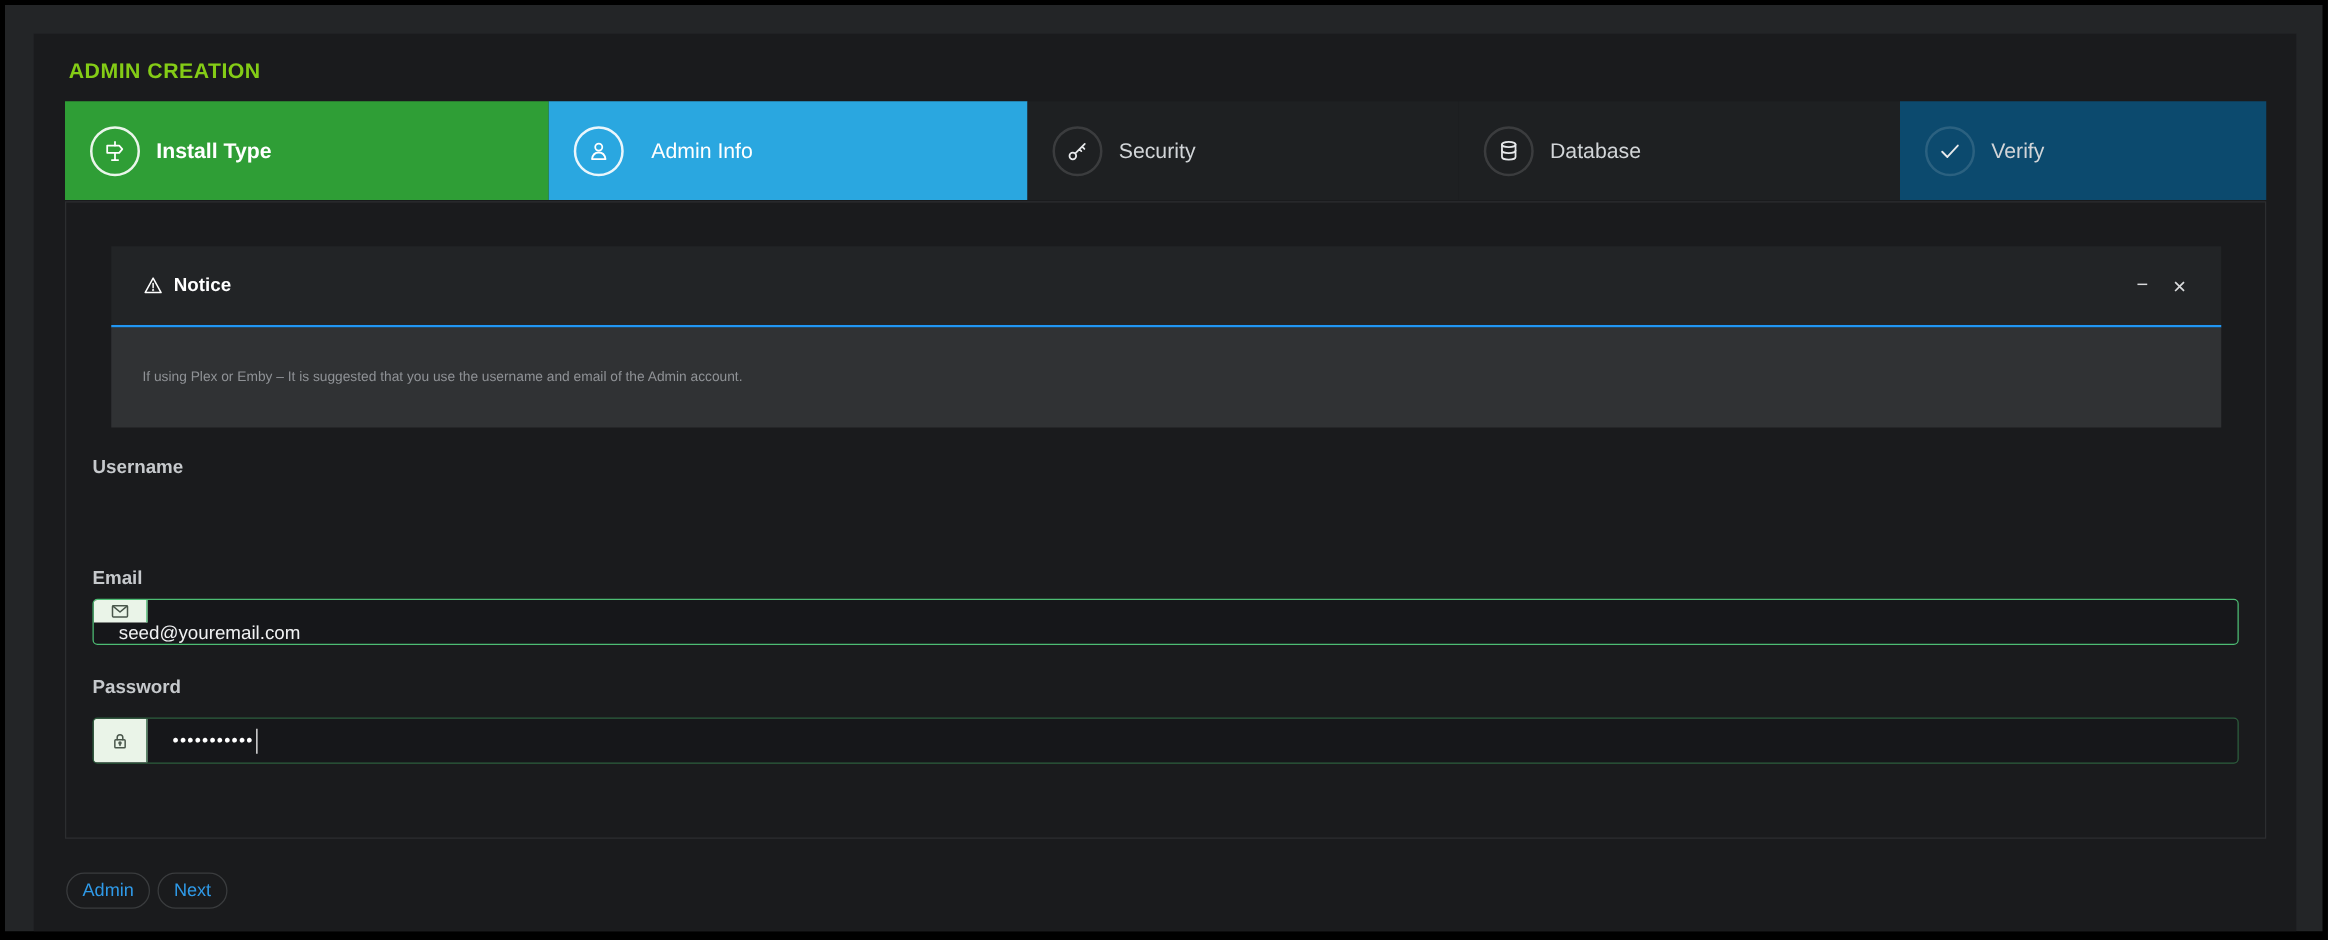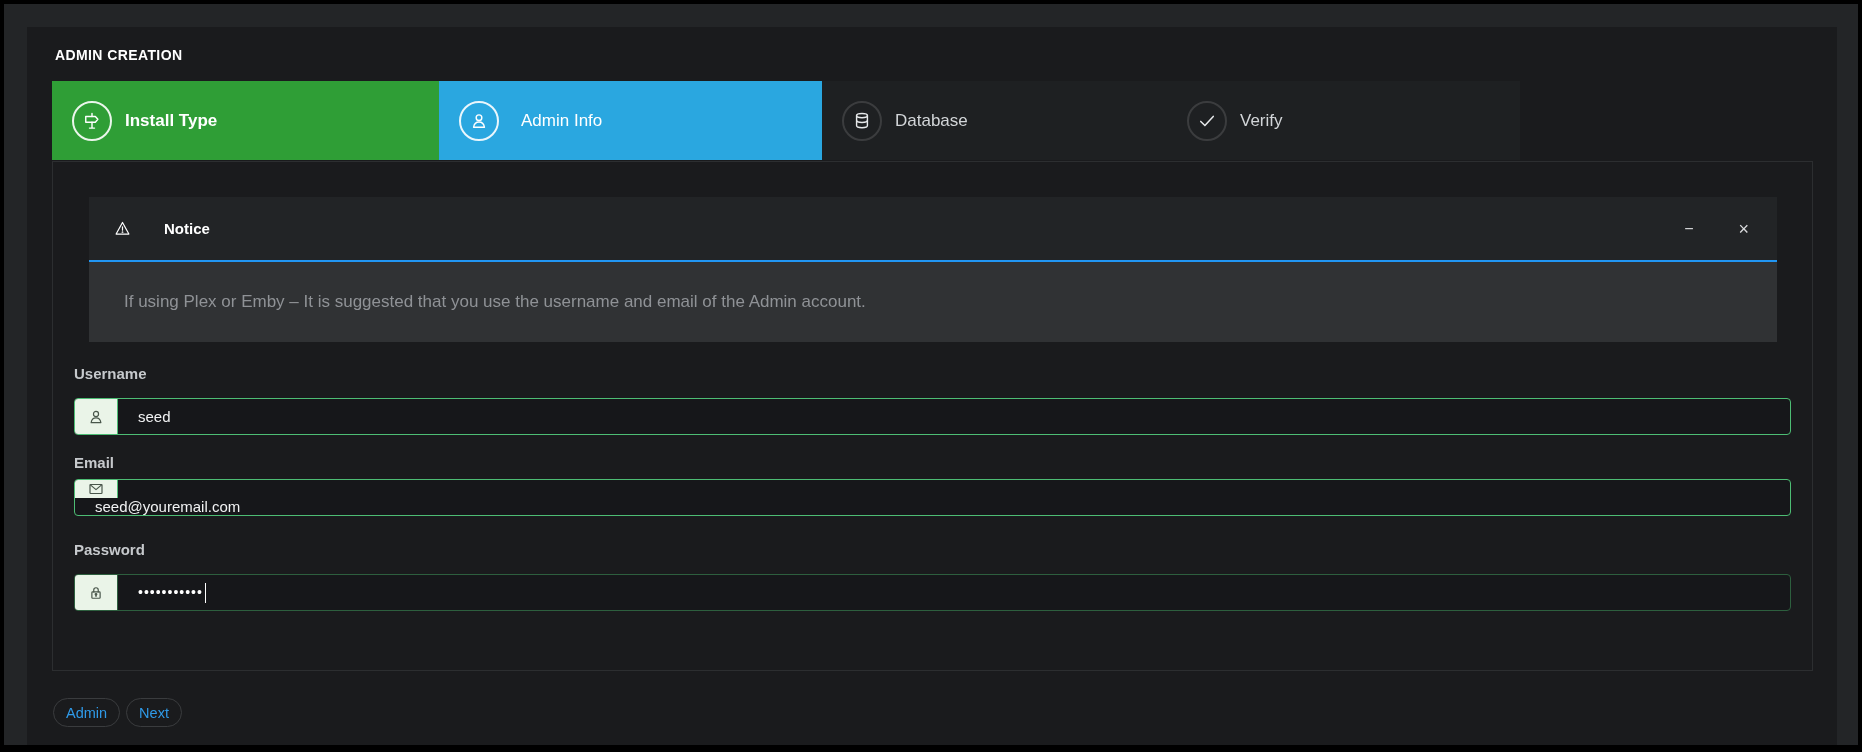--- a/index.html
+++ b/index.html
@@ -2,21 +2,21 @@
 <html><head>
 <meta charset="utf-8">
 <style>
   html,body{margin:0;padding:0;background:#000;}
   *{box-sizing:border-box;}
   body{font-family:"Liberation Sans","DejaVu Sans",sans-serif;}
   .screen{position:relative;width:1862px;height:752px;background:#000;overflow:hidden;}
   .frame{position:absolute;left:4px;top:4px;right:4px;bottom:7px;background:#232527;}
   .card{position:absolute;left:27px;top:27px;width:1810px;height:718px;background:#1a1b1d;}
 
-  .page-title{position:absolute;left:28px;top:20px;color:#ffffff;font-size:14px;font-weight:bold;letter-spacing:.4px;}
+  .page-title{position:absolute;left:28px;top:20px;color:#84cc16;font-size:17px;font-weight:bold;letter-spacing:.4px;}
 
   
   .tabs{position:absolute;left:25px;top:54px;width:1761px;height:79px;display:flex;}
   .tab{display:flex;align-items:center;padding-left:20px;gap:13px;height:100%;cursor:pointer;}
   .tab:nth-of-type(1){width:387px;background:#2f9e36;font-weight:bold;}
   .tab:nth-of-type(2){width:383px;background:#2aa7e0;gap:22px;}
   .tab:nth-of-type(3){width:345px;background:#1e2022;}
   .tab:nth-of-type(4){width:353px;background:#1e2022;}
   .tab:nth-of-type(5){width:293px;background:#0c4a6e;}
   .tab-circle{width:40px;height:40px;border-radius:50%;border:2px solid rgba(255,255,255,.9);
@@ -24,27 +24,27 @@
   .tab.dim .tab-circle{border-color:rgba(255,255,255,.13);color:#e7e9eb;}
   .tab-label{color:#ffffff;font-size:17px;}
   .tab.dim .tab-label{color:#d2d5d8;}
   .tab svg{display:block;}
 
   
   .panel{position:absolute;left:25px;top:134px;width:1761px;height:510px;border:1px solid #2c2e30;background:#1a1b1d;}
 
   
   .notice{position:absolute;left:36px;top:35px;width:1688px;}
-  .notice-header{height:63px;background:#222426;display:flex;align-items:center;padding:0 24px 0 25px;color:#fff;gap:25px;}
+  .notice-header{height:63px;background:#222426;display:flex;align-items:center;padding:0 24px 0 25px;color:#fff;}
   .notice-title{font-size:15px;font-weight:bold;margin-left:8px;}
   .notice-spacer{flex:1;}
   .notice-btn{color:#d9dadc;font-size:18px;line-height:1;cursor:pointer;padding:2px 4px;user-select:none;}
   .notice-btn.min{font-size:16px;margin-right:12px;}
   .notice-divider{height:2px;background:#2196f3;}
-  .notice-body{height:80px;background:#303234;color:#8f9296;font-size:17px;display:flex;align-items:center;padding:0 35px;}
+  .notice-body{height:80px;background:#303234;color:#8f9296;font-size:11px;display:flex;align-items:center;padding:0 25px;}
 
   
   .field-label{position:absolute;left:21px;color:#c6c9cc;font-size:15px;font-weight:bold;}
   .lbl-username{top:203px;} .lbl-email{top:292px;} .lbl-password{top:379px;}
   .input-group{position:absolute;left:21px;width:1717px;height:37px;display:flex;
     border:1px solid #4dbd74;border-radius:4px;overflow:hidden;background:#16171a;}
   .grp-username{top:236px;} .grp-email{top:317px;flex-direction:column;}
   .grp-password{top:412px;border-color:#2d5f3e;}
   .icon-cell{width:43px;flex:0 0 auto;background:#eaf4e8;color:#49564b;
     display:flex;align-items:center;justify-content:center;border-right:1px solid inherit;}
@@ -87,20 +87,29 @@
           <svg width="20" height="20" viewBox="0 0 24 24" fill="none" stroke="currentColor" stroke-width="1.7" stroke-linecap="round" stroke-linejoin="round">
             <circle cx="12" cy="8" r="3.4"></circle>
             <path d="M5.5 19.5c.7-4.4 3.2-6.3 6.5-6.3s5.8 1.9 6.5 6.3z"></path>
           </svg>
         </span>
         <span class="tab-label">Admin Info</span>
       </div>
       <div class="tab dim">
         <span class="tab-circle">
           <svg width="20" height="20" viewBox="0 0 24 24" fill="none" stroke="currentColor" stroke-width="1.7" stroke-linecap="round" stroke-linejoin="round">
+            <circle cx="7.5" cy="16.5" r="3.2"></circle>
+            <path d="M9.9 14.1L19 5M16.4 7.6l2.2 2.2M13.9 10.1l1.8 1.8"></path>
+          </svg>
+        </span>
+        <span class="tab-label">Security</span>
+      </div>
+      <div class="tab dim">
+        <span class="tab-circle">
+          <svg width="20" height="20" viewBox="0 0 24 24" fill="none" stroke="currentColor" stroke-width="1.7" stroke-linecap="round" stroke-linejoin="round">
             <ellipse cx="12" cy="5.5" rx="6.5" ry="2.6"></ellipse>
             <path d="M5.5 5.5v5.7c0 1.45 2.9 2.6 6.5 2.6s6.5-1.15 6.5-2.6V5.5"></path>
             <path d="M5.5 11.2v6.3c0 1.45 2.9 2.6 6.5 2.6s6.5-1.15 6.5-2.6v-6.3"></path>
           </svg>
         </span>
         <span class="tab-label">Database</span>
       </div>
       <div class="tab dim">
         <span class="tab-circle">
           <svg width="20" height="20" viewBox="0 0 24 24" fill="none" stroke="currentColor" stroke-width="1.8" stroke-linecap="round" stroke-linejoin="round">
@@ -125,29 +134,20 @@
           <span class="notice-title">Notice</span>
           <span class="notice-spacer"></span>
           <span class="notice-btn min">−</span>
           <span class="notice-btn">×</span>
         </div>
         <div class="notice-divider"></div>
         <div class="notice-body">If using Plex or Emby – It is suggested that you use the username and email of the Admin account.</div>
       </div>
 
       <div class="field-label lbl-username">Username</div>
-      <div class="input-group grp-username">
-        <span class="icon-cell">
-          <svg width="18" height="18" viewBox="0 0 24 24" fill="none" stroke="currentColor" stroke-width="1.6" stroke-linecap="round" stroke-linejoin="round">
-            <circle cx="12" cy="8" r="3.4"></circle>
-            <path d="M5.5 19.5c.7-4.4 3.2-6.3 6.5-6.3s5.8 1.9 6.5 6.3z"></path>
-          </svg>
-        </span>
-        <input class="text-input" type="text" value="seed" style="">
-      </div>
 
       <div class="field-label lbl-email">Email</div>
       <div class="input-group grp-email">
         <span class="icon-cell">
           <svg width="18" height="18" viewBox="0 0 24 24" fill="none" stroke="currentColor" stroke-width="1.6" stroke-linecap="round" stroke-linejoin="round">
             <rect x="4" y="6" width="16" height="12" rx="1"></rect>
             <path d="M4.5 6.5L12 12.8l7.5-6.3"></path>
           </svg>
         </span>
         <input class="text-input" type="text" value="seed@youremail.com" style="">

